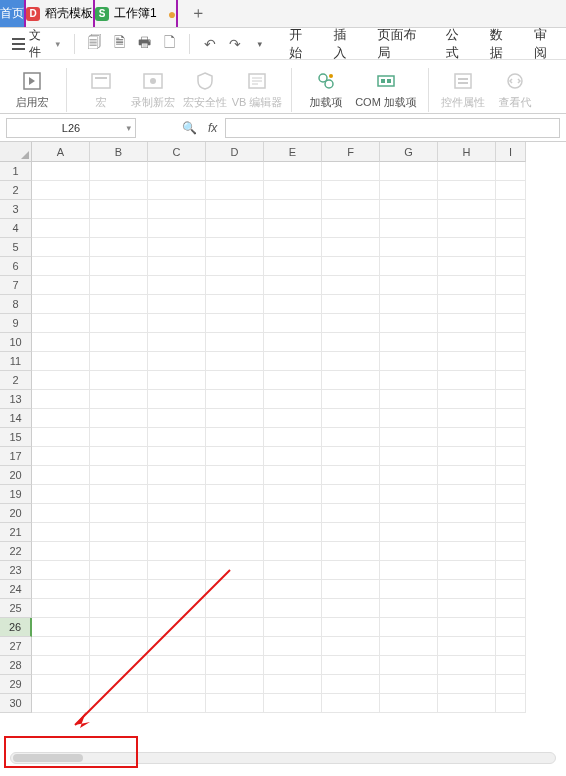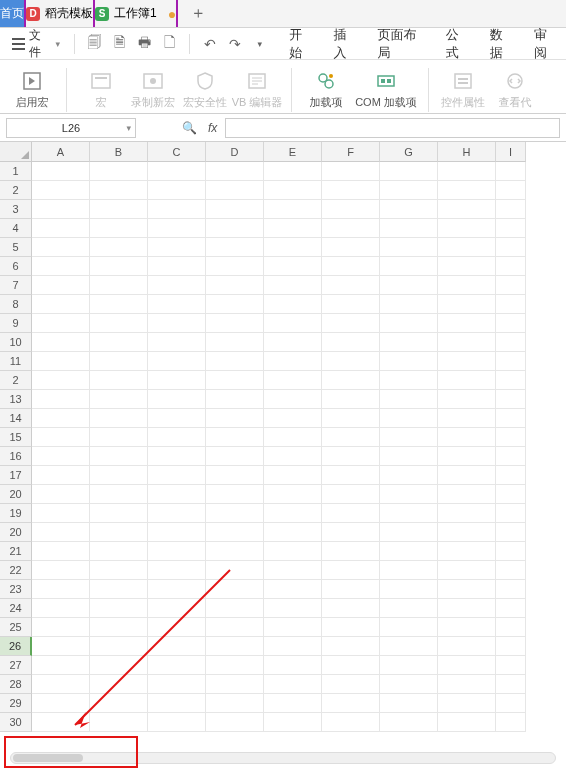--- a/index.html
+++ b/index.html
@@ -401,32 +401,20 @@
         <div class="cell"></div>
         <div class="cell"></div>
         <div class="cell"></div>
         <div class="cell"></div>
         <div class="cell"></div>
         <div class="cell"></div>
         <div class="cell"></div>
         <div class="cell" style="width: 30px;"></div>
       </div>
       <div class="row">
-        <div class="row-h">16</div>
-        <div class="cell"></div>
-        <div class="cell"></div>
-        <div class="cell"></div>
-        <div class="cell"></div>
-        <div class="cell"></div>
-        <div class="cell"></div>
-        <div class="cell"></div>
-        <div class="cell"></div>
-        <div class="cell" style="width: 30px;"></div>
-      </div>
-      <div class="row">
         <div class="row-h">17</div>
         <div class="cell"></div>
         <div class="cell"></div>
         <div class="cell"></div>
         <div class="cell"></div>
         <div class="cell"></div>
         <div class="cell"></div>
         <div class="cell"></div>
         <div class="cell"></div>
         <div class="cell" style="width: 30px;"></div>

